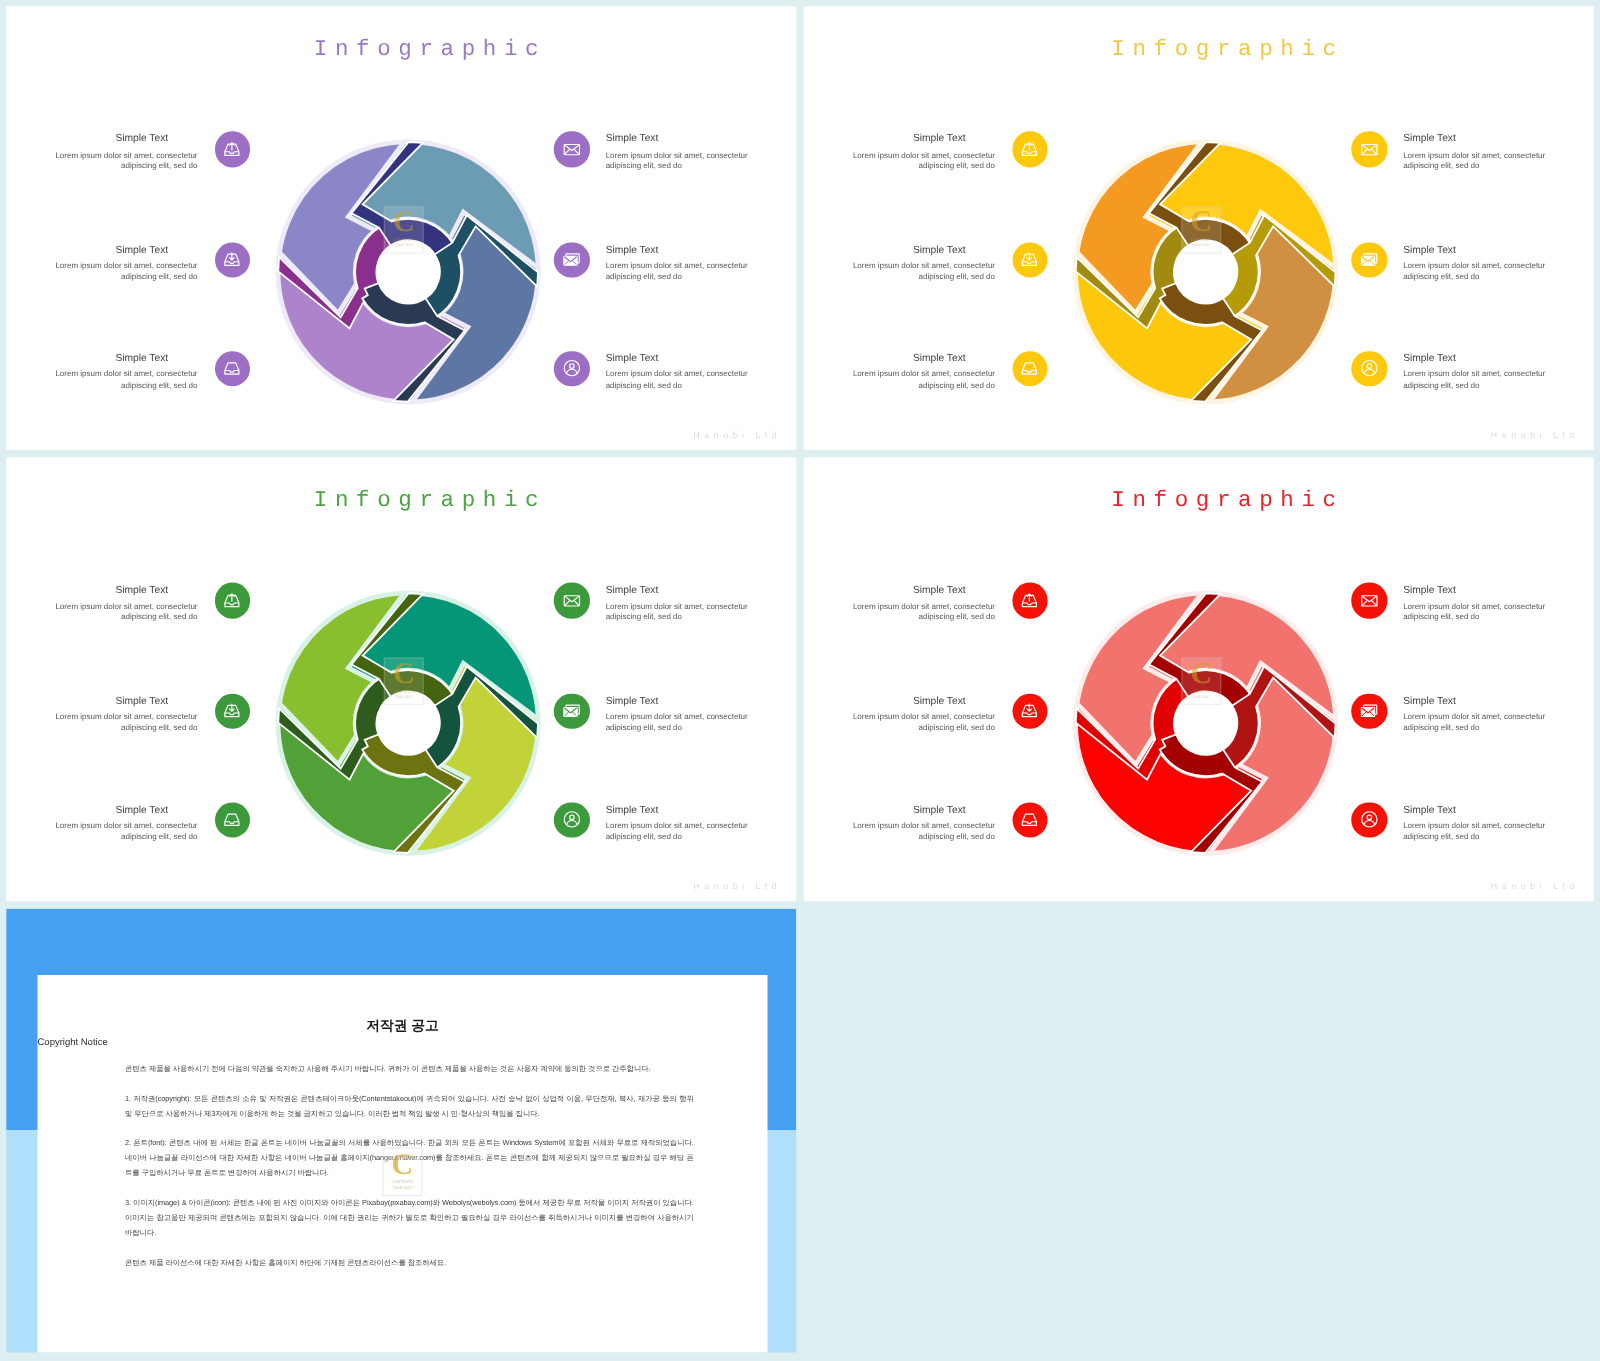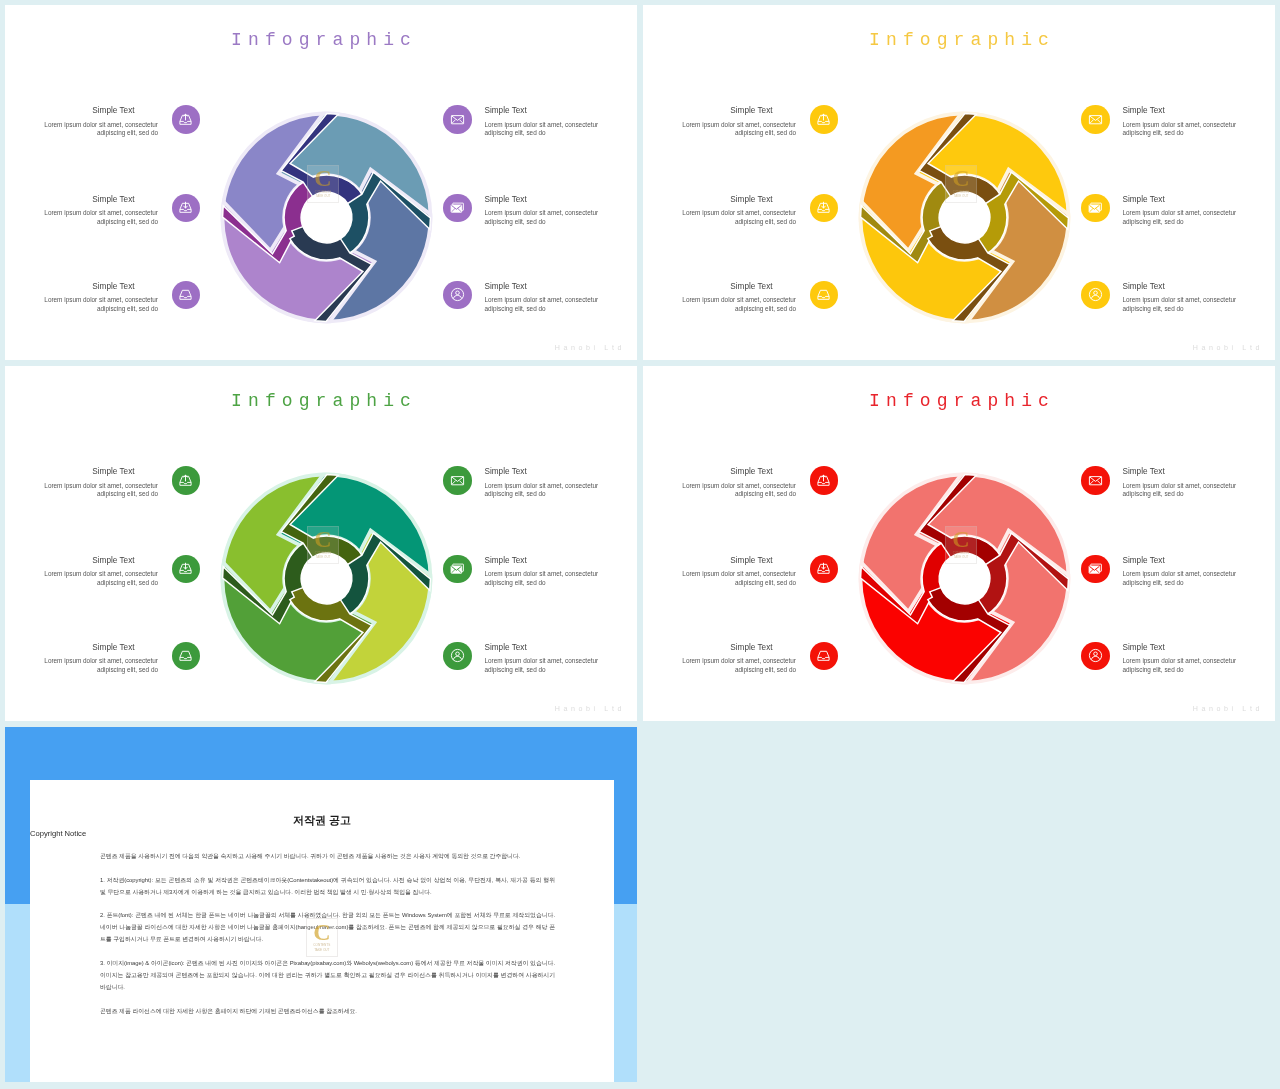--- a/index.html
+++ b/index.html
@@ -9,21 +9,21 @@
   .slide{position:absolute;background:#ffffff;overflow:hidden;}
   .s1{left:5px;  top:5px;   width:632px;height:355px;}
   .s2{left:643px;top:5px;   width:632px;height:355px;}
   .s3{left:5px;  top:366px; width:632px;height:355px;}
   .s4{left:643px;top:366px; width:632px;height:355px;}
   .s5{left:5px;  top:727px; width:632px;height:355px;background:#b0dffb;}
   .s5blue{position:absolute;left:0;top:0;width:632px;height:177px;background:#46a0f2;}
   .cpage{position:absolute;left:25px;top:20px;width:584px;height:315px;background:#ffffff;z-index:2;margin-top:33px;}
   .title{position:absolute;top:25px;left:0;width:100%;text-align:center;
          font-family:"Liberation Mono","DejaVu Sans Mono",monospace;
-         font-size:18px;letter-spacing:6.1px;text-indent:6.1px;font-weight:400;}
+         font-size:18px;letter-spacing:6.1px;text-indent:6.1px;font-weight:400;padding-left:20px;}
   .brand{position:absolute;right:12px;bottom:8px;font-size:7.1px;letter-spacing:3.6px;color:#dcdcdc;}
   .wheel{position:absolute;left:215px;top:106px;width:213px;height:213px;}
   .row{position:absolute;display:flex;align-items:flex-start;}
   .row .txt{width:131px;}
   .row.left .txt{text-align:right;padding-right:13.5px;}
   .row.right .txt{text-align:left;padding-left:13px;}
   .hd{font-size:8.2px;color:#434343;line-height:9.2px;}
   .row.left .hd{padding-right:23.5px;}
   .row.right .hd{padding-left:0px;}
   .bd{font-size:6.4px;color:#555;line-height:8.2px;margin-top:5.5px;}

